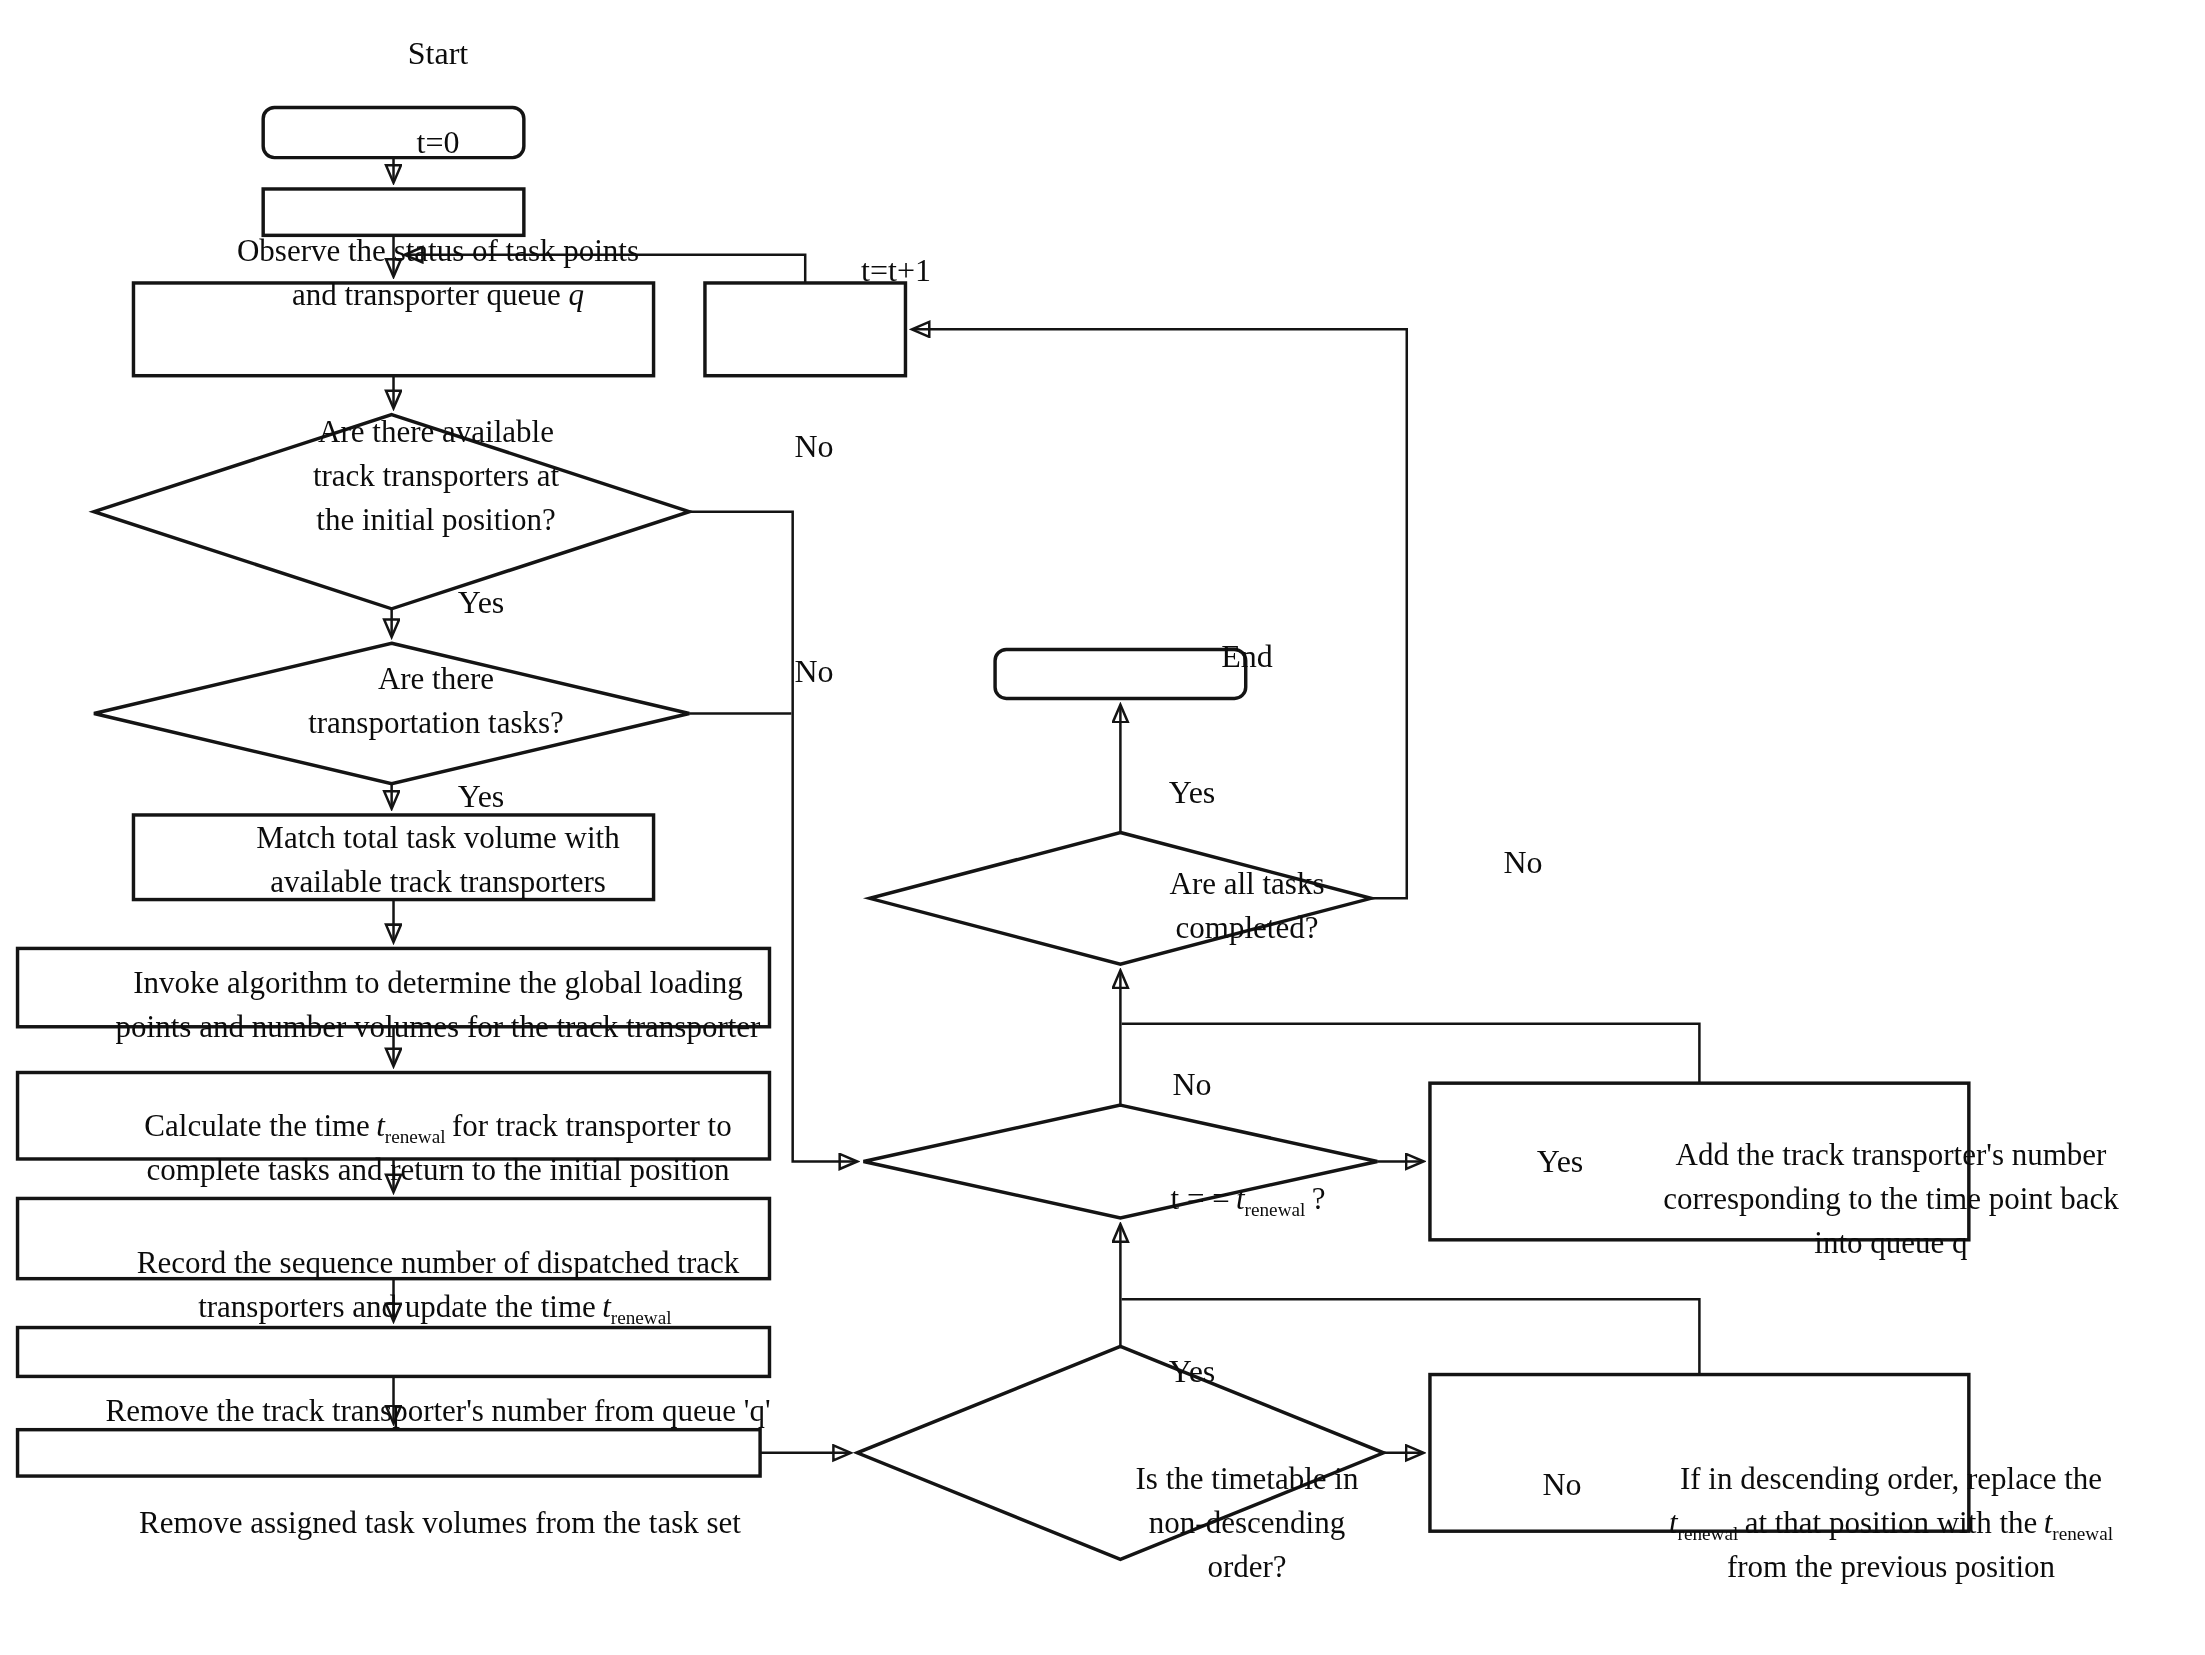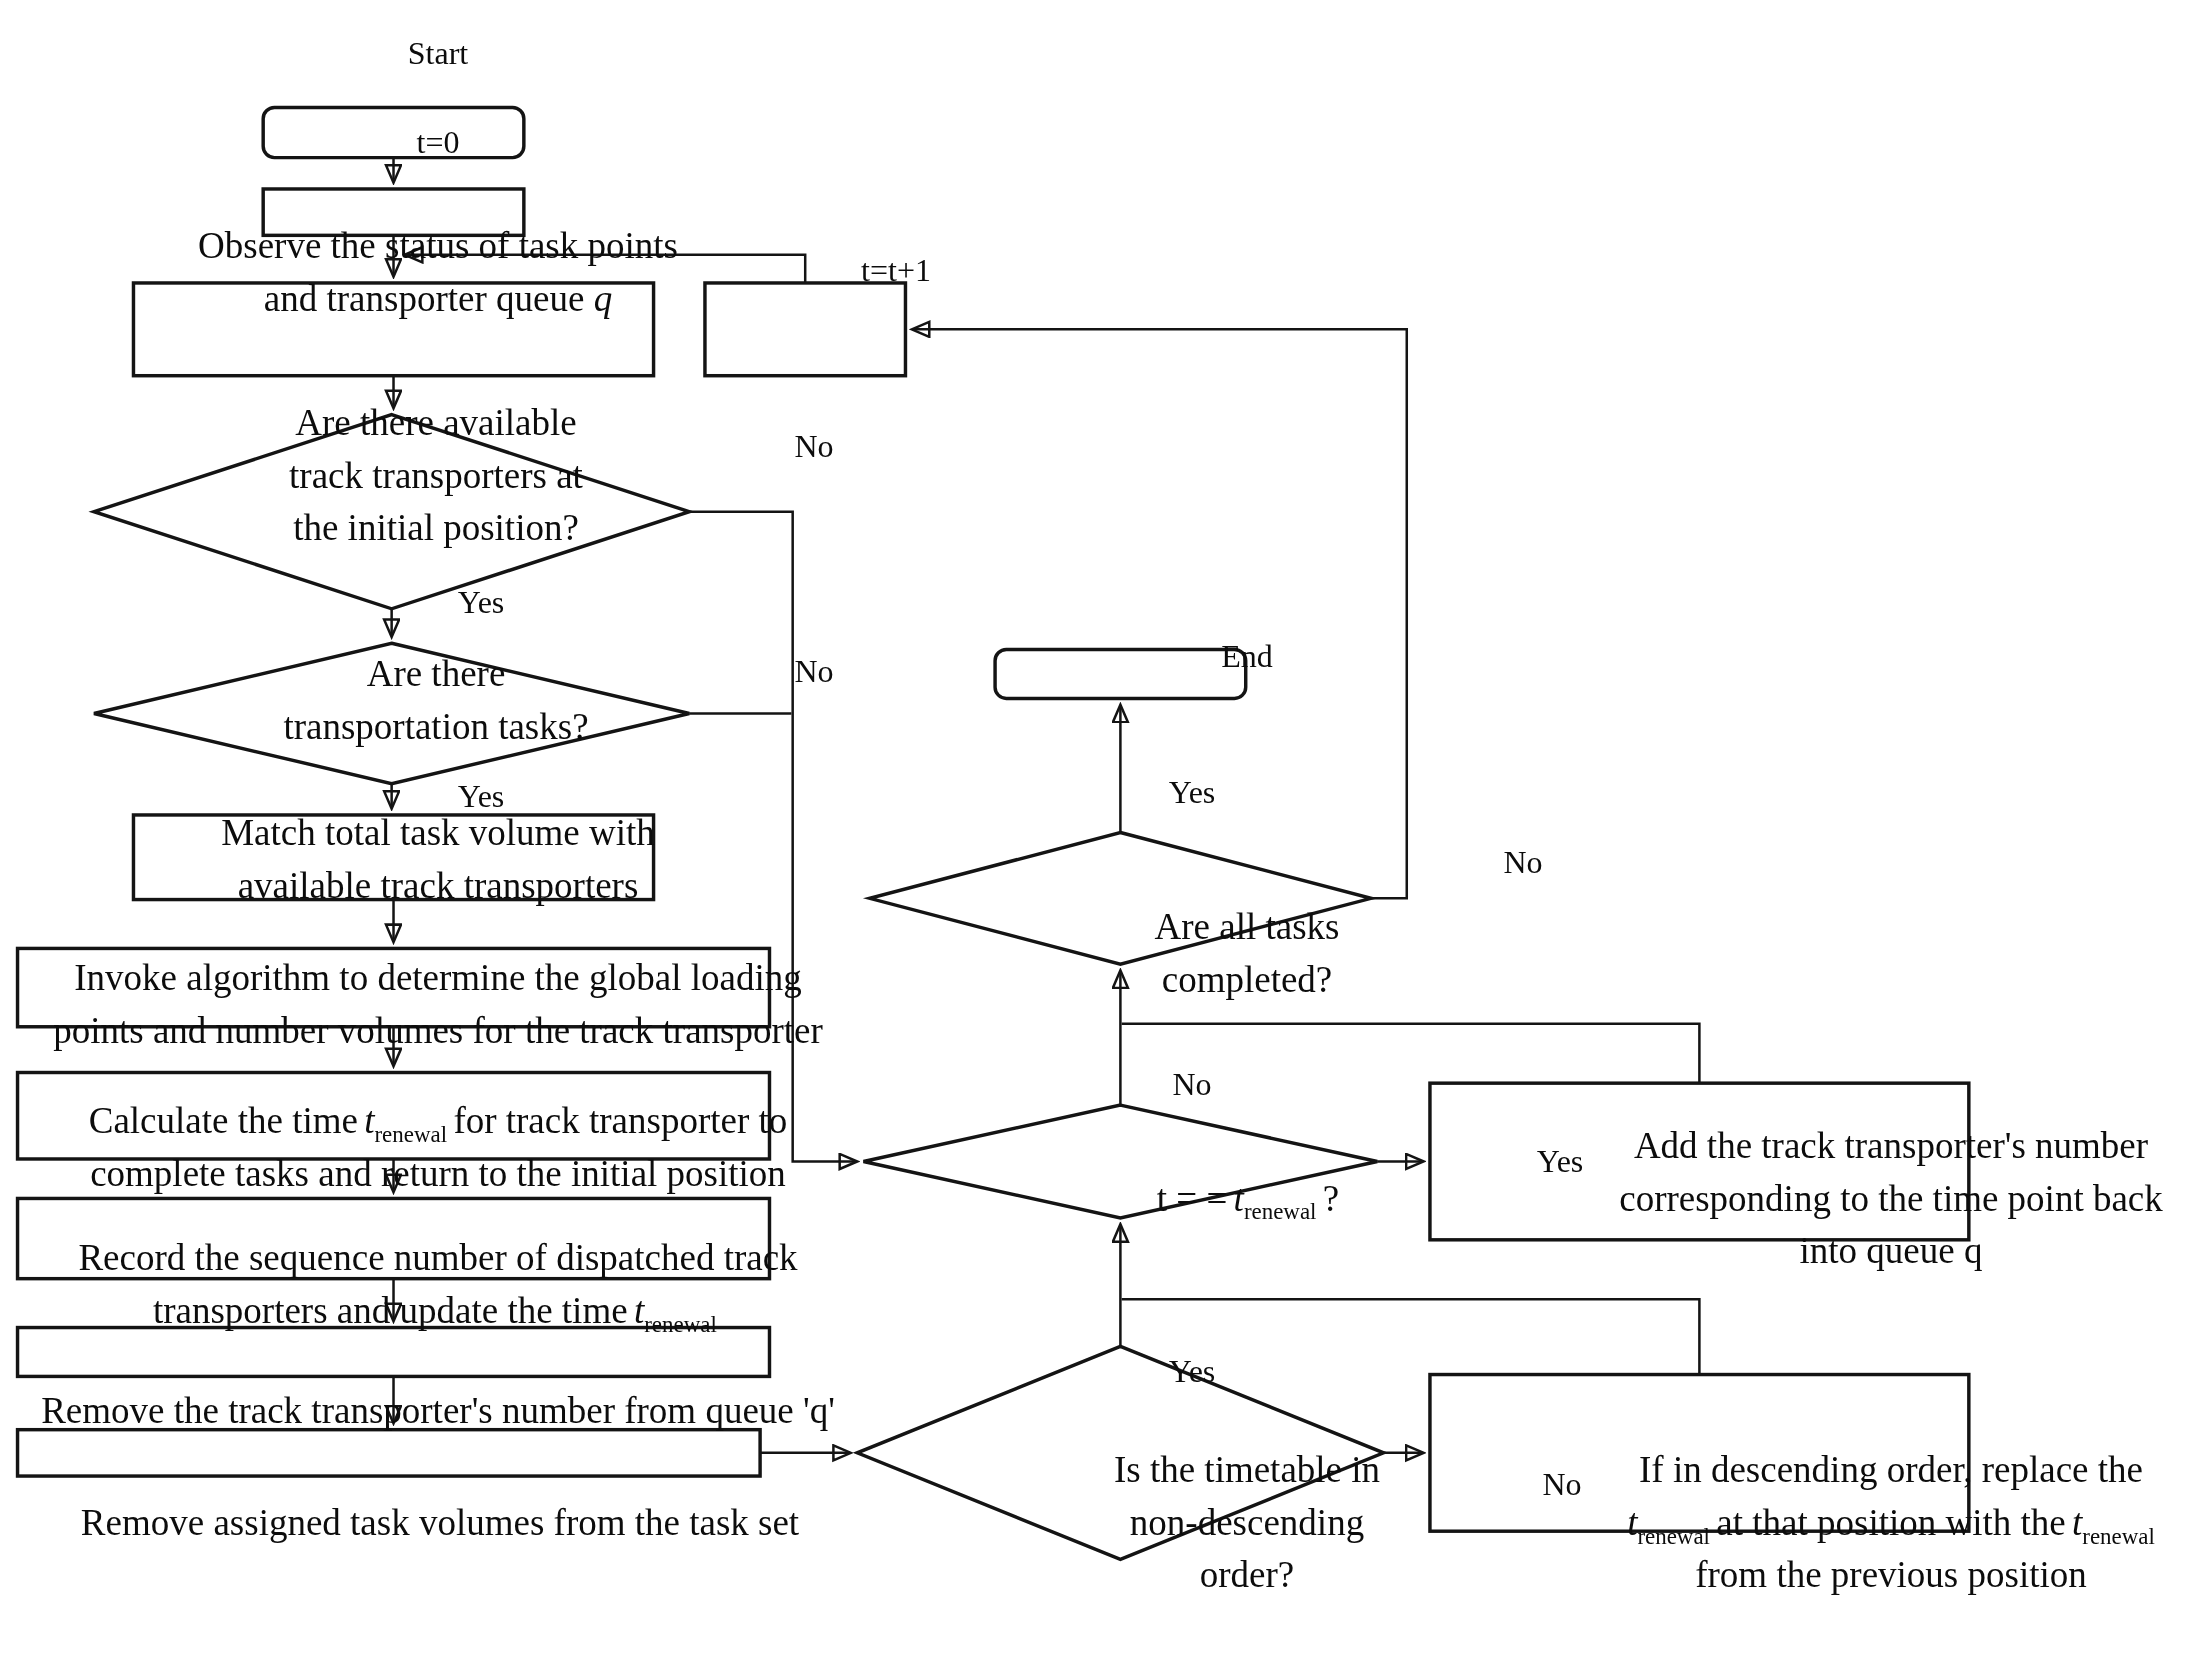--- a/index.html
+++ b/index.html
@@ -2,21 +2,21 @@
 <html style="font-size:11px"><head>
 <meta charset="utf-8">
 <style>
   html,body{margin:0;padding:0;background:#ffffff;}
   body{width:2205px;height:1655px;position:relative;font-family:"Liberation Serif","DejaVu Serif",serif;color:#111;}
   #stage{position:absolute;left:0;top:0;width:1982px;height:1655px;}
   #wires{position:absolute;left:0;top:0;width:100%;height:100%;}
   #wires path, #wires line{fill:none;stroke:#141414;stroke-width:4;}
   #wires rect, #wires polygon{fill:#ffffff;stroke:#141414;stroke-width:5.5;}
   .nd{position:absolute;transform:translate(-50%,-50%);text-align:center;white-space:nowrap;
-      font-size:37px;line-height:1.42;color:#0c0c0c;}
+      font-size:31px;line-height:1.42;color:#0c0c0c;}
   .big{font-size:32px;}
   .lbl{position:absolute;transform:translate(-50%,-50%);font-size:32px;white-space:nowrap;color:#0c0c0c;}
   .ti{font-style:italic;}
   sub.ts{font-size:0.62em;line-height:0;}
   .trw{margin:0 6.3px;}
   .qit{font-style:italic;}
 </style>
 </head>
 <body>
 
@@ -125,21 +125,21 @@
   </div>
 
   <div class="nd" style="left:432px;top:1523px;margin-left:8px;">
     <span>Remove assigned task volumes from the task set</span>
   </div>
 
   <div class="nd big" style="left:1247px;top:657px;">
     <span>End</span>
   </div>
 
-  <div class="nd" style="left:1247px;top:906px;margin-top:48px;">
+  <div class="nd" style="left:1247px;top:906px;">
     <div>Are all tasks</div>
     <div>completed?</div>
   </div>
 
   <div class="nd" style="left:1248px;top:1199px;">
     <span>t = =</span><span class="trw"><i class="ti">t</i><sub class="ts">renewal</sub></span><span>?</span>
   </div>
 
   <div class="nd" style="left:1891px;top:1199px;">
     <div>Add the track transporter's number</div>

